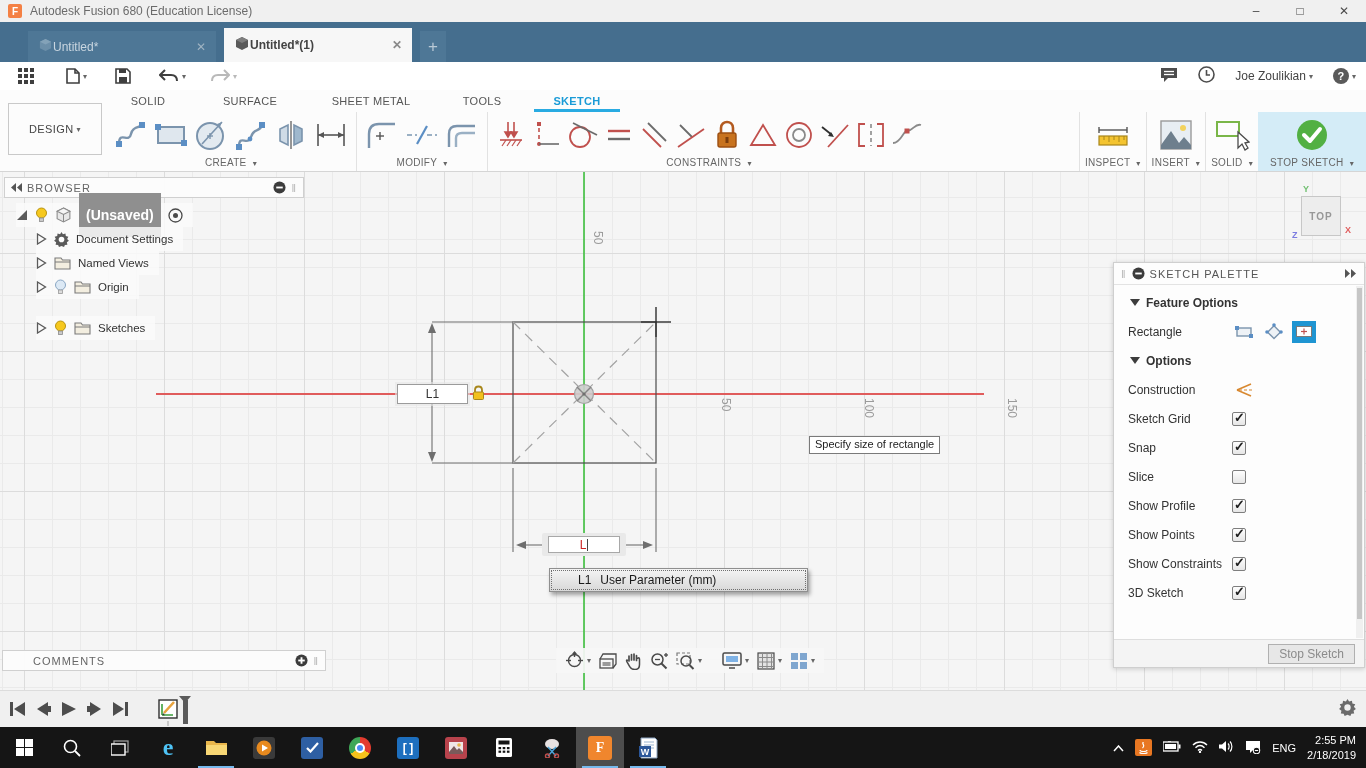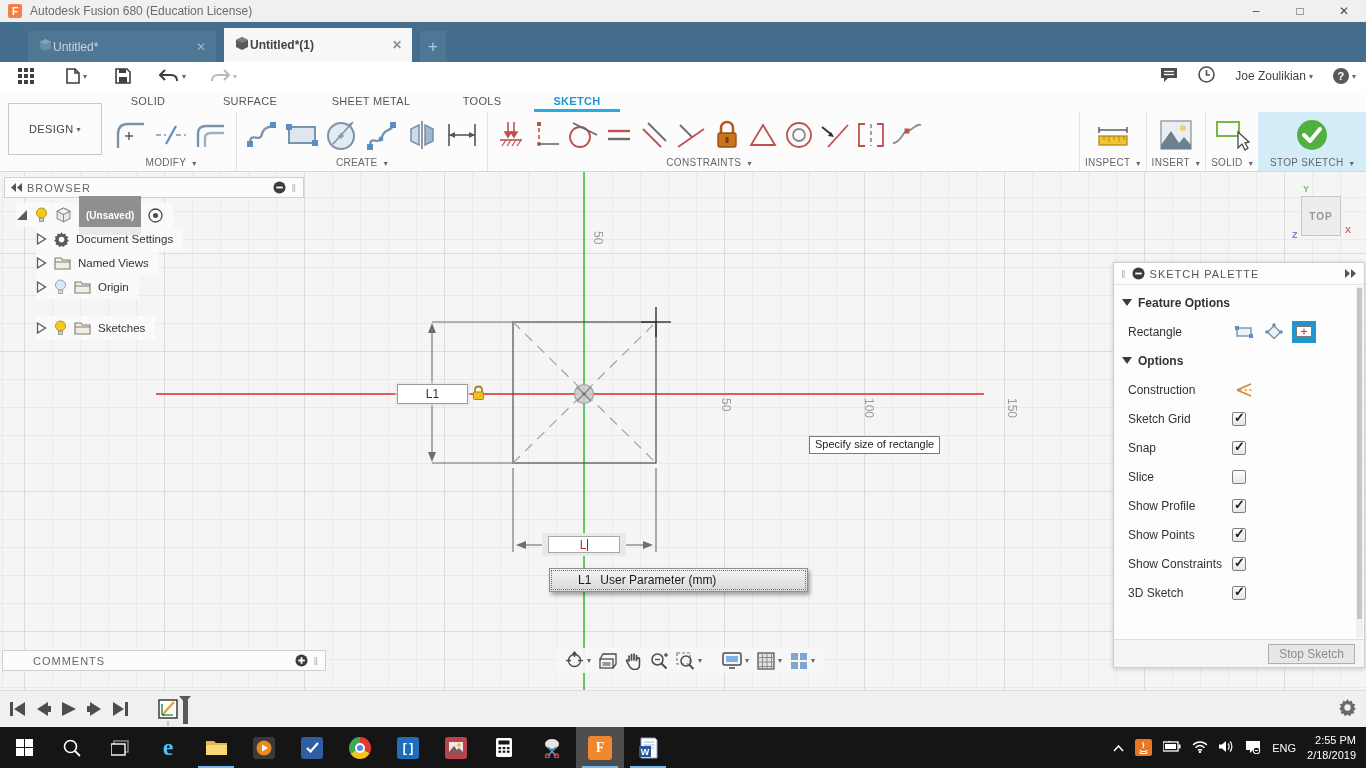--- a/index.html
+++ b/index.html
@@ -90,34 +90,34 @@
   .float-hd { position:absolute; background:rgba(252,252,252,.96); border:1px solid #d0d0d0; display:flex; align-items:center;
     font-size:11px; color:#666; letter-spacing:1px; }
   .browser-header { left:4px; top:5px; width:300px; height:21px; padding:0 6px; }
   .comments-bar { left:2px; top:478px; width:324px; height:21px; padding:0 6px; }
   .hd-spacer { flex:1; }
   .grip { color:#b5b5b5; font-size:11px; margin-left:5px; }
   .circ-ic { width:13px; height:13px; }
 
   .b-row { position:absolute; height:24px; display:flex; align-items:center; gap:7px;
     background:rgba(250,250,250,.85); padding:0 10px 0 0; font-size:11.5px; color:#333; }
-  .b-root-label { background:#8f8f8f; color:#fff; font-weight:bold; padding:14px 7px; font-size:10px; }
+  .b-root-label { background:#8f8f8f; color:#fff; font-weight:bold; padding:14px 7px; font-size:14px; }
 
   .navbar { position:absolute; left:556px; top:476px; height:25px; display:flex; align-items:center; gap:2px;
     background:rgba(246,246,246,.92); padding:0 6px; }
   .nav-ic { display:flex; align-items:center; padding:0 3px; color:#4a4a4a; }
   .nav-gap { width:10px; }
 
   
   .palette { position:absolute; left:1113px; top:90px; width:252px; height:406px; background:rgba(253,253,253,.98);
     border:1px solid #cfcfcf; box-shadow:0 1px 5px rgba(0,0,0,.18); }
   .p-header { height:22px; border-bottom:1px solid #e3e3e3; display:flex; align-items:center; gap:5px;
     font-size:11px; color:#555; letter-spacing:1px; padding:0 7px; }
   .p-body { position:relative; height:355px; padding-top:3px; }
-  .p-section { height:29px; display:flex; align-items:center; gap:6px; padding-left:8px;
+  .p-section { height:29px; display:flex; align-items:center; gap:6px; padding-left:16px;
     font-size:12px; font-weight:bold; color:#333; }
   .tri-down { width:0; height:0; border-left:5px solid transparent; border-right:5px solid transparent; border-top:7px solid #3c3c3c; }
   .p-row { height:29px; display:flex; align-items:center; padding-left:14px; font-size:12px; color:#333; }
   .p-row .rlabel { width:104px; }
   .mode-ic { width:24px; height:22px; display:flex; align-items:center; justify-content:center; margin-right:6px; }
   .mode-ic.selected { background:#1f95d2; }
   .checkbox { width:14px; height:14px; border:1px solid #7e7e7e; border-radius:2px;
     background:linear-gradient(#fefefe,#e6e6e6); position:relative; }
   .checkbox[data-checked="true"]::after { content:"✓"; position:absolute; left:1px; top:-3px; font-size:13px; color:#1f1f1f; font-weight:bold; }
   .p-footer { position:absolute; left:0; bottom:0; width:100%; height:28px; border-top:1px solid #dedede; background:#f4f4f4;
@@ -262,46 +262,20 @@
     <div class="rtab w3">SHEET METAL</div>
     <div class="rtab w4">TOOLS</div>
     <div class="rtab active">SKETCH</div>
   </div>
 
   <div class="ribbon-body">
 
     <div class="rgroup">
       <div class="icons">
         <span class="ric">
-          <svg width="34" height="30" viewBox="0 0 34 30">
-              <path d="M4 28 L4 14 Q4 4 14 4 L30 4" fill="none" stroke="#7b94ad" stroke-width="2.4"></path>
-              <line x1="11" y1="16" x2="19" y2="16" stroke="#555" stroke-width="1.4"></line>
-              <line x1="15" y1="12" x2="15" y2="20" stroke="#555" stroke-width="1.4"></line>
-            </svg>
-        </span>
-        <span class="ric">
-          <svg width="34" height="26" viewBox="0 0 34 26">
-              <line x1="2" y1="13" x2="12" y2="13" stroke="#9ab0c4" stroke-width="2" stroke-dasharray="5 3"></line>
-              <line x1="22" y1="13" x2="32" y2="13" stroke="#9ab0c4" stroke-width="2" stroke-dasharray="5 3"></line>
-              <line x1="12" y1="22" x2="22" y2="4" stroke="#5b8ec4" stroke-width="2.2"></line>
-            </svg>
-        </span>
-        <span class="ric">
-          <svg width="34" height="30" viewBox="0 0 34 30">
-              <path d="M4 27 L4 14 Q4 6 12 6 L30 6" fill="none" stroke="#7b94ad" stroke-width="2.4"></path>
-              <path d="M11 27 L11 18 Q11 13 17 13 L30 13" fill="none" stroke="#9ab0c4" stroke-width="2.4"></path>
-            </svg>
-        </span>
-      </div>
-      <div class="glabel"><span>MODIFY</span> <span class="caret">▾</span></div>
-    </div>
-
-    <div class="rgroup">
-      <div class="icons">
-        <span class="ric">
           <svg width="32" height="30" viewBox="0 0 32 30">
               <path d="M4 24 C4 10 14 24 16 14 C18 5 26 8 27 5" fill="none" stroke="#7b94ad" stroke-width="2.4"></path>
               <rect x="1" y="21" width="6" height="6" fill="#5b8ec4"></rect>
               <rect x="24" y="2" width="6" height="6" fill="#5b8ec4"></rect>
             </svg>
         </span>
         <span class="ric">
           <svg width="34" height="26" viewBox="0 0 34 26">
               <rect x="4" y="5" width="26" height="16" fill="#dfe7ee" stroke="#7b94ad" stroke-width="2"></rect>
               <rect x="1" y="2" width="6" height="6" fill="#5b8ec4"></rect>
@@ -336,20 +310,46 @@
           <svg width="34" height="26" viewBox="0 0 34 26">
               <line x1="4" y1="2" x2="4" y2="24" stroke="#555" stroke-width="1.6"></line>
               <line x1="30" y1="2" x2="30" y2="24" stroke="#555" stroke-width="1.6"></line>
               <line x1="4" y1="13" x2="30" y2="13" stroke="#555" stroke-width="1.6"></line>
               <path d="M4 13 l6 -3 v6 z" fill="#555"></path>
               <path d="M30 13 l-6 -3 v6 z" fill="#555"></path>
             </svg>
         </span>
       </div>
       <div class="glabel"><span>CREATE</span> <span class="caret">▾</span></div>
+    </div>
+
+    <div class="rgroup">
+      <div class="icons">
+        <span class="ric">
+          <svg width="34" height="30" viewBox="0 0 34 30">
+              <path d="M4 28 L4 14 Q4 4 14 4 L30 4" fill="none" stroke="#7b94ad" stroke-width="2.4"></path>
+              <line x1="11" y1="16" x2="19" y2="16" stroke="#555" stroke-width="1.4"></line>
+              <line x1="15" y1="12" x2="15" y2="20" stroke="#555" stroke-width="1.4"></line>
+            </svg>
+        </span>
+        <span class="ric">
+          <svg width="34" height="26" viewBox="0 0 34 26">
+              <line x1="2" y1="13" x2="12" y2="13" stroke="#9ab0c4" stroke-width="2" stroke-dasharray="5 3"></line>
+              <line x1="22" y1="13" x2="32" y2="13" stroke="#9ab0c4" stroke-width="2" stroke-dasharray="5 3"></line>
+              <line x1="12" y1="22" x2="22" y2="4" stroke="#5b8ec4" stroke-width="2.2"></line>
+            </svg>
+        </span>
+        <span class="ric">
+          <svg width="34" height="30" viewBox="0 0 34 30">
+              <path d="M4 27 L4 14 Q4 6 12 6 L30 6" fill="none" stroke="#7b94ad" stroke-width="2.4"></path>
+              <path d="M11 27 L11 18 Q11 13 17 13 L30 13" fill="none" stroke="#9ab0c4" stroke-width="2.4"></path>
+            </svg>
+        </span>
+      </div>
+      <div class="glabel"><span>MODIFY</span> <span class="caret">▾</span></div>
     </div>
 
     <div class="rgroup">
       <div class="icons">
         <span class="ric sm">
           <svg width="26" height="30" viewBox="0 0 26 30">
               <g stroke="#c0504d" stroke-width="1.6">
                 <line x1="10" y1="2" x2="10" y2="16"></line>
                 <path d="M10 17 l-3 -5 h6 z" fill="#c0504d"></path>
                 <line x1="16" y1="2" x2="16" y2="16"></line>

